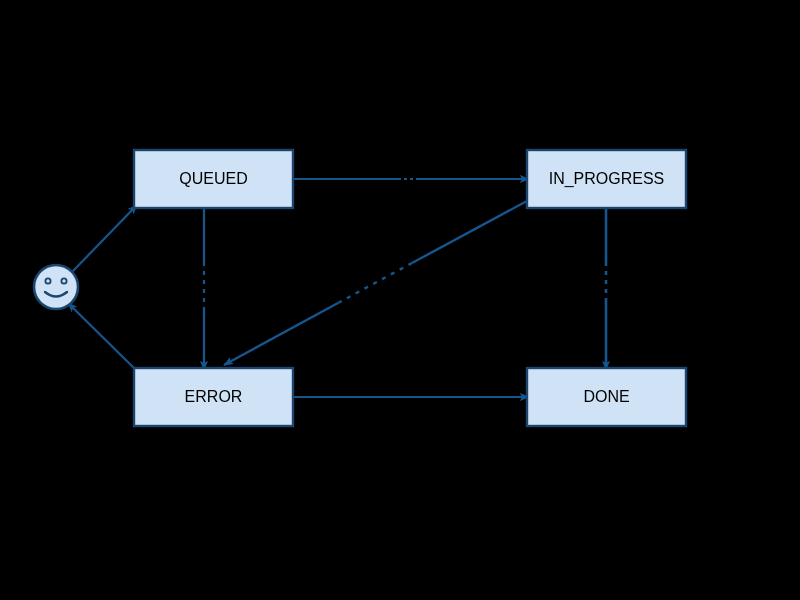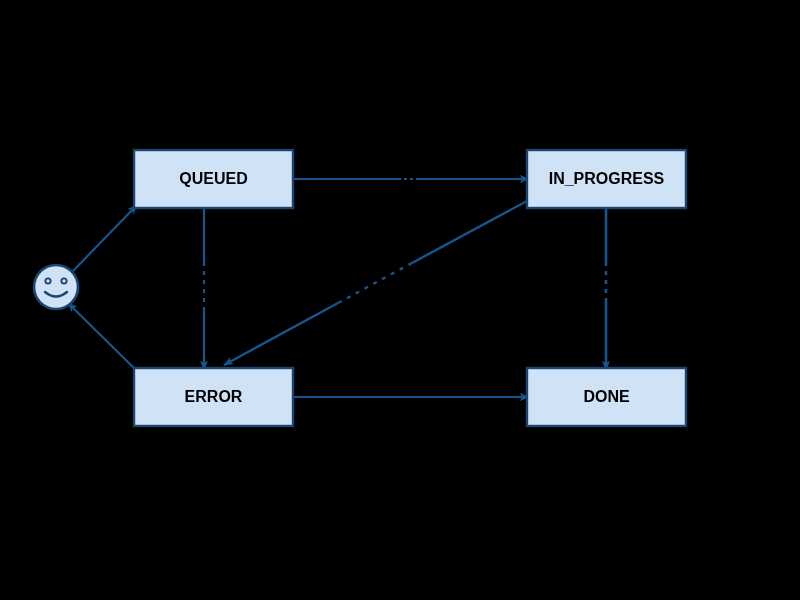--- a/index.html
+++ b/index.html
@@ -12,21 +12,20 @@
     width: 800px;
     height: 600px;
     overflow: hidden;
     font-family: "Liberation Sans", sans-serif;
   }
   #canvas {
     position: relative;
     width: 800px;
     height: 444px;
     background: #000000;
-    font-weight: bold;
   }
   #diagram-svg {
     position: absolute;
     left: 0;
     top: 0;
     width: 800px;
     height: 600px;
     display: block;
   }
   .node-box-label {

